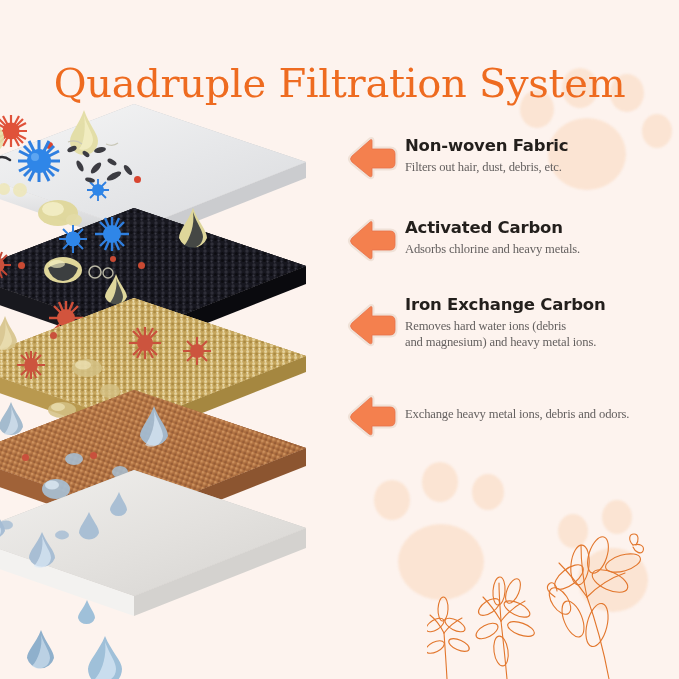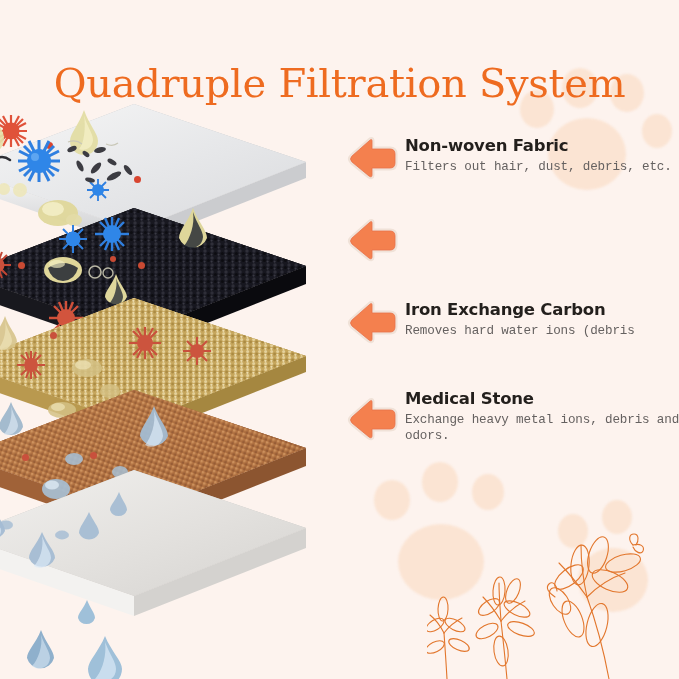--- a/index.html
+++ b/index.html
@@ -38,21 +38,21 @@
   #labels{position:absolute;left:338px;top:132px;width:341px;}
   .row{position:absolute;left:9px;width:341px;display:flex;align-items:center;}
   .arrow{width:52px;height:44px;flex:0 0 52px;margin-top:4px;}
   .ltext{padding-left:6px;}
   .lhead{
     font-family:"DejaVu Sans", sans-serif;
     font-size:16.5px;font-weight:700;color:#231F1C;
     line-height:1.15;letter-spacing:-0.2px;margin:0 0 3px 0;white-space:nowrap;
   }
   .ldesc{
-    font-family:Liberation Mono, monospace;
+    font-family:Liberation Serif, serif;
     font-size:12.6px;font-weight:400;color:#656160;
     line-height:1.28;margin:0;letter-spacing:-0.15px;
   }
 </style>
 </head>
 <body>
 
 <div id="stage">
 
   <div class="paw" style="left:500px;top:62px;width:180px;height:150px;">
@@ -433,38 +433,42 @@
         <p class="lhead">Non-woven Fabric</p>
         <p class="ldesc">Filters out hair, dust, debris, etc.</p>
       </div>
     </div>
 
     <div class="row" style="top:82px;">
       <svg class="arrow" viewBox="0 0 52 44">
         <path d="M25 5 L25 13 L43 13 Q48 13 48 18 L48 27 Q48 32 43 32 L25 32 L25 39 Q25 42 22 40 L5 26 Q2 23 5 20 L22 5 Q25 2 25 5Z" fill="none" stroke="#F0E2D8" stroke-width="5" stroke-linejoin="round"></path>
         <path d="M25 5 L25 13 L43 13 Q48 13 48 18 L48 27 Q48 32 43 32 L25 32 L25 39 Q25 42 22 40 L5 26 Q2 23 5 20 L22 5 Q25 2 25 5Z" fill="#F4804E" stroke="#E8714A" stroke-width="0.8" stroke-linejoin="round"></path>
       </svg>
+      <div class="ltext">
+        <p class="lhead">Activated Carbon</p>
+        <p class="ldesc">Adsorbs chlorine and heavy metals.</p>
+      </div>
     </div>
 
     <div class="row" style="top:164px;">
       <svg class="arrow" viewBox="0 0 52 44">
         <path d="M25 5 L25 13 L43 13 Q48 13 48 18 L48 27 Q48 32 43 32 L25 32 L25 39 Q25 42 22 40 L5 26 Q2 23 5 20 L22 5 Q25 2 25 5Z" fill="none" stroke="#F0E2D8" stroke-width="5" stroke-linejoin="round"></path>
         <path d="M25 5 L25 13 L43 13 Q48 13 48 18 L48 27 Q48 32 43 32 L25 32 L25 39 Q25 42 22 40 L5 26 Q2 23 5 20 L22 5 Q25 2 25 5Z" fill="#F4804E" stroke="#E8714A" stroke-width="0.8" stroke-linejoin="round"></path>
       </svg>
       <div class="ltext">
         <p class="lhead">Iron Exchange Carbon</p>
         <p class="ldesc">Removes hard water ions (debris</p>
+        <p class="ldesc">and magnesium) and heavy metal ions.</p>
       </div>
     </div>
 
     <div class="row" style="top:258px;">
       <svg class="arrow" viewBox="0 0 52 44">
         <path d="M25 5 L25 13 L43 13 Q48 13 48 18 L48 27 Q48 32 43 32 L25 32 L25 39 Q25 42 22 40 L5 26 Q2 23 5 20 L22 5 Q25 2 25 5Z" fill="none" stroke="#F0E2D8" stroke-width="5" stroke-linejoin="round"></path>
         <path d="M25 5 L25 13 L43 13 Q48 13 48 18 L48 27 Q48 32 43 32 L25 32 L25 39 Q25 42 22 40 L5 26 Q2 23 5 20 L22 5 Q25 2 25 5Z" fill="#F4804E" stroke="#E8714A" stroke-width="0.8" stroke-linejoin="round"></path>
       </svg>
       <div class="ltext">
-        <p class="lhead">Medical Stone</p>
         <p class="ldesc">Exchange heavy metal ions, debris and odors.</p>
       </div>
     </div>
 
   </div>
 </div>
 
 </body></html>

